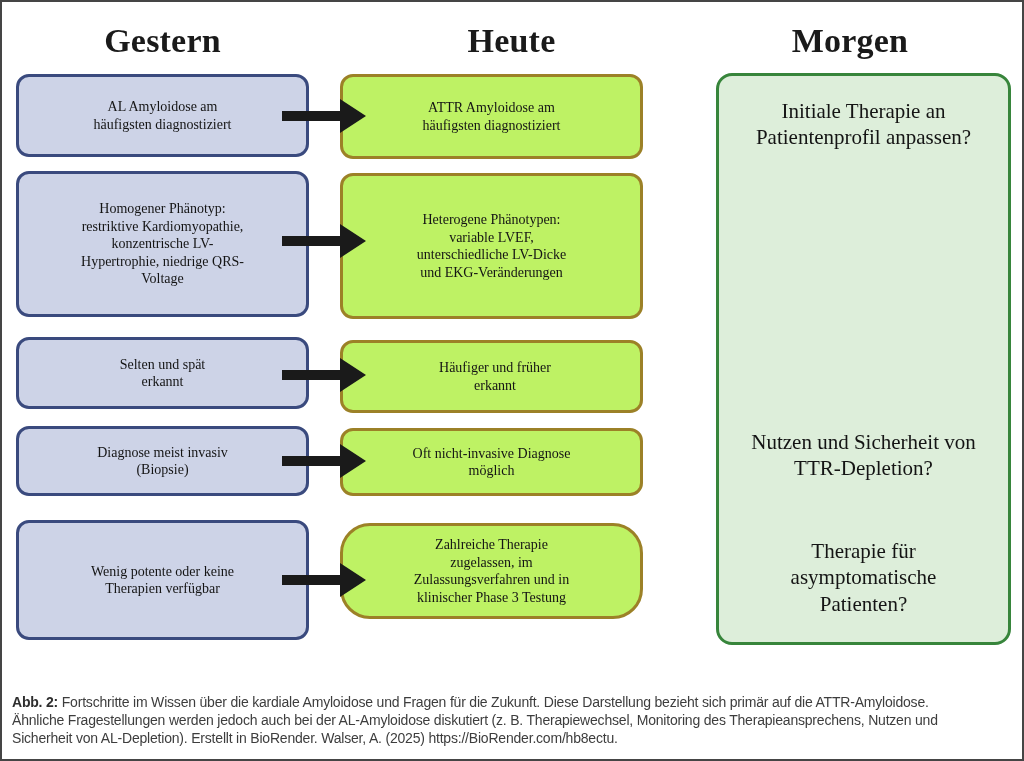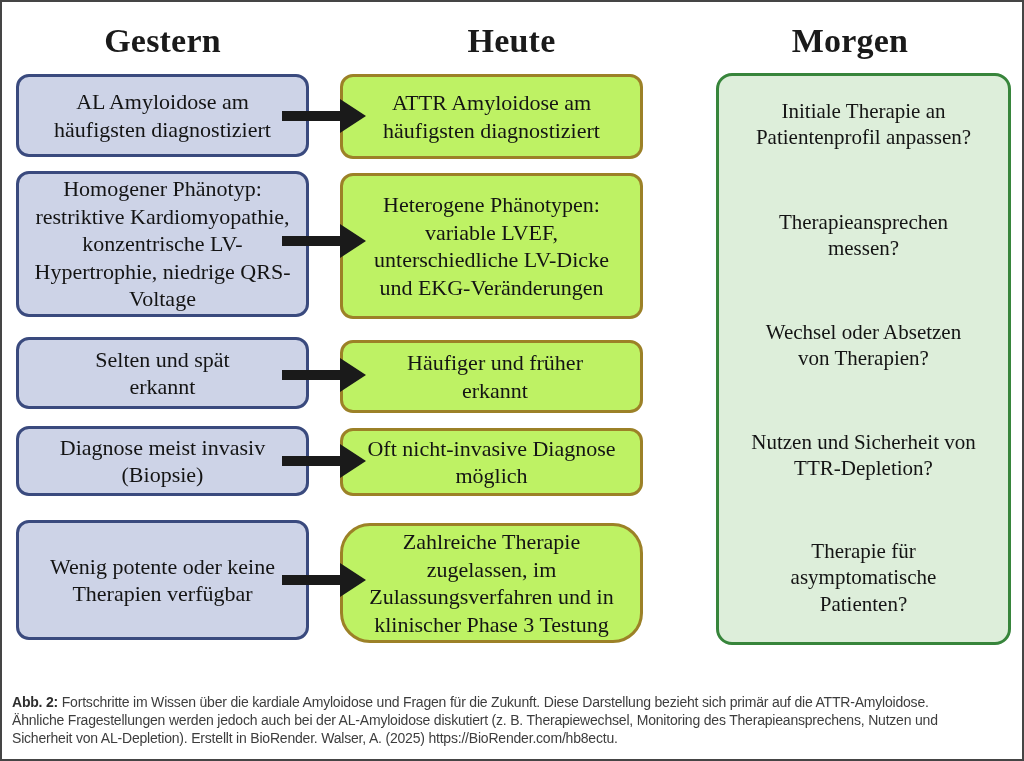--- a/index.html
+++ b/index.html
@@ -23,21 +23,21 @@
     letter-spacing: 0.2px;
   }
   .box {
     position: absolute;
     box-sizing: border-box;
     border-radius: 13px;
     display: flex;
     align-items: center;
     justify-content: center;
     text-align: center;
-    font-size: 22px;
+    font-size: 14px;
     line-height: 1.25;
     color: #141414;
     white-space: pre-line;
     padding: 6px 20px;
   }
   .box.blue {
     left: 14px;
     width: 293px;
     background: #cdd3e7;
     border: 3px solid #3a4a7e;
@@ -118,21 +118,21 @@
   <div class="box yellow" style="top:72px;height:85px;">ATTR Amyloidose am
 häufigsten diagnostiziert</div>
   <div class="box yellow" style="top:171px;height:146px;">Heterogene Phänotypen:
 variable LVEF,
 unterschiedliche LV-Dicke
 und EKG-Veränderungen</div>
   <div class="box yellow" style="top:338px;height:73px;padding-left:31px;">Häufiger und früher
 erkannt</div>
   <div class="box yellow" style="top:426px;height:68px;">Oft nicht-invasive Diagnose
 möglich</div>
-  <div class="box yellow" style="top:521px;height:120px;border-radius:30px;">Zahlreiche Therapie
+  <div class="box yellow" style="top:521px;height:96px;border-radius:30px;">Zahlreiche Therapie
 zugelassen, im
 Zulassungsverfahren und in
 klinischer Phase 3 Testung</div>
 
   <div class="arrow" style="top:97px;">
     <svg width="84" height="34" viewBox="0 0 84 34">
         <rect x="0" y="12" width="61" height="10" fill="#1a1a1a"></rect>
         <polygon points="58,0 84,17 58,34" fill="#1a1a1a"></polygon>
       </svg>
   </div>
@@ -157,24 +157,20 @@
   <div class="arrow" style="top:561px;">
     <svg width="84" height="34" viewBox="0 0 84 34">
         <rect x="0" y="12" width="61" height="10" fill="#1a1a1a"></rect>
         <polygon points="58,0 84,17 58,34" fill="#1a1a1a"></polygon>
       </svg>
   </div>
 
   <div class="green-panel">
     <div class="question" style="top:22px;">Initiale Therapie an
 Patientenprofil anpassen?</div>
-    <div class="question" style="top:133px;">Therapieansprechen
-messen?</div>
-    <div class="question" style="top:243px;">Wechsel oder Absetzen
-von Therapien?</div>
     <div class="question" style="top:353px;">Nutzen und Sicherheit von
 TTR-Depletion?</div>
     <div class="question" style="top:462px;">Therapie für
 asymptomatische
 Patienten?</div>
   </div>
 
   <div class="caption">
     <p><strong>Abb. 2:</strong> <span>Fortschritte im Wissen über die kardiale Amyloidose und Fragen für die Zukunft. Diese Darstellung bezieht sich primär auf die ATTR-Amyloidose.</span></p>
     <p>Ähnliche Fragestellungen werden jedoch auch bei der AL-Amyloidose diskutiert (z. B. Therapiewechsel, Monitoring des Therapieansprechens, Nutzen und</p>

